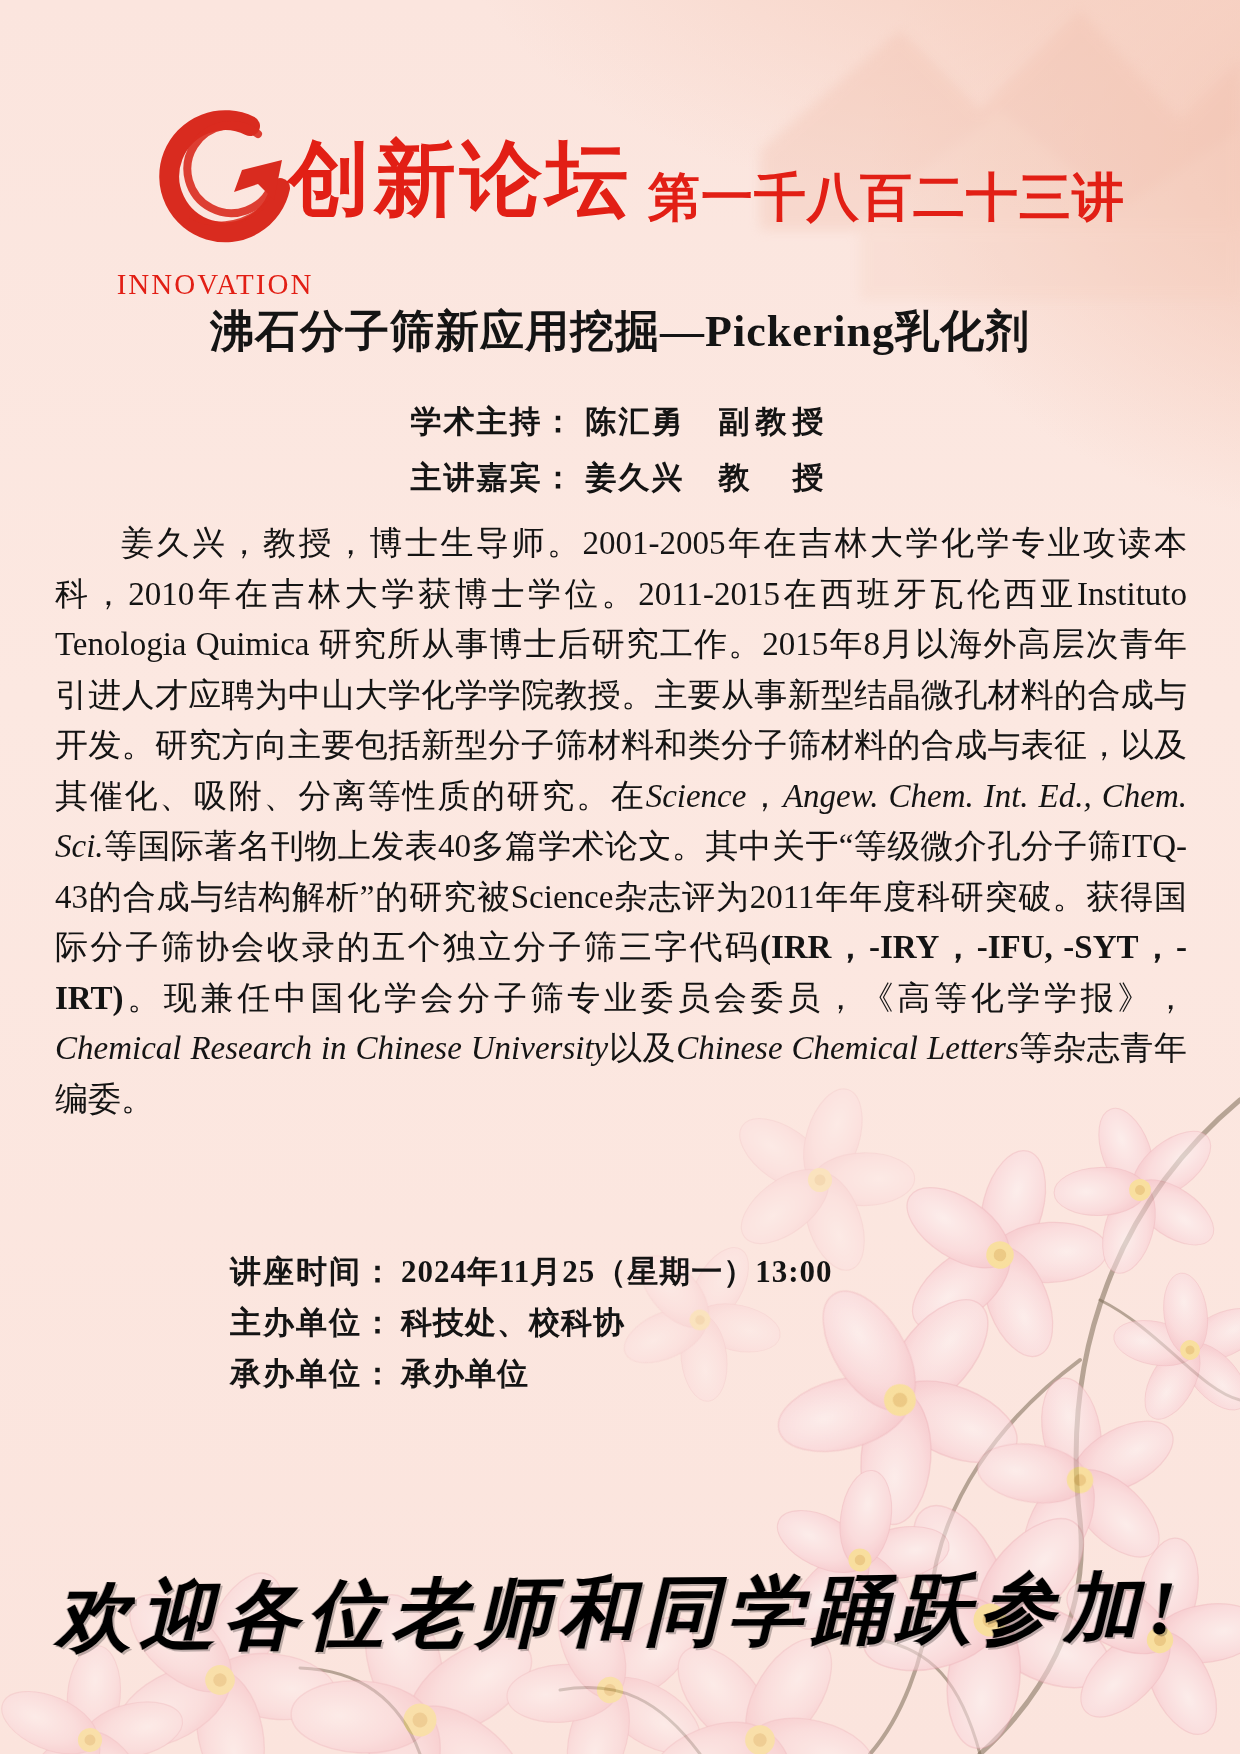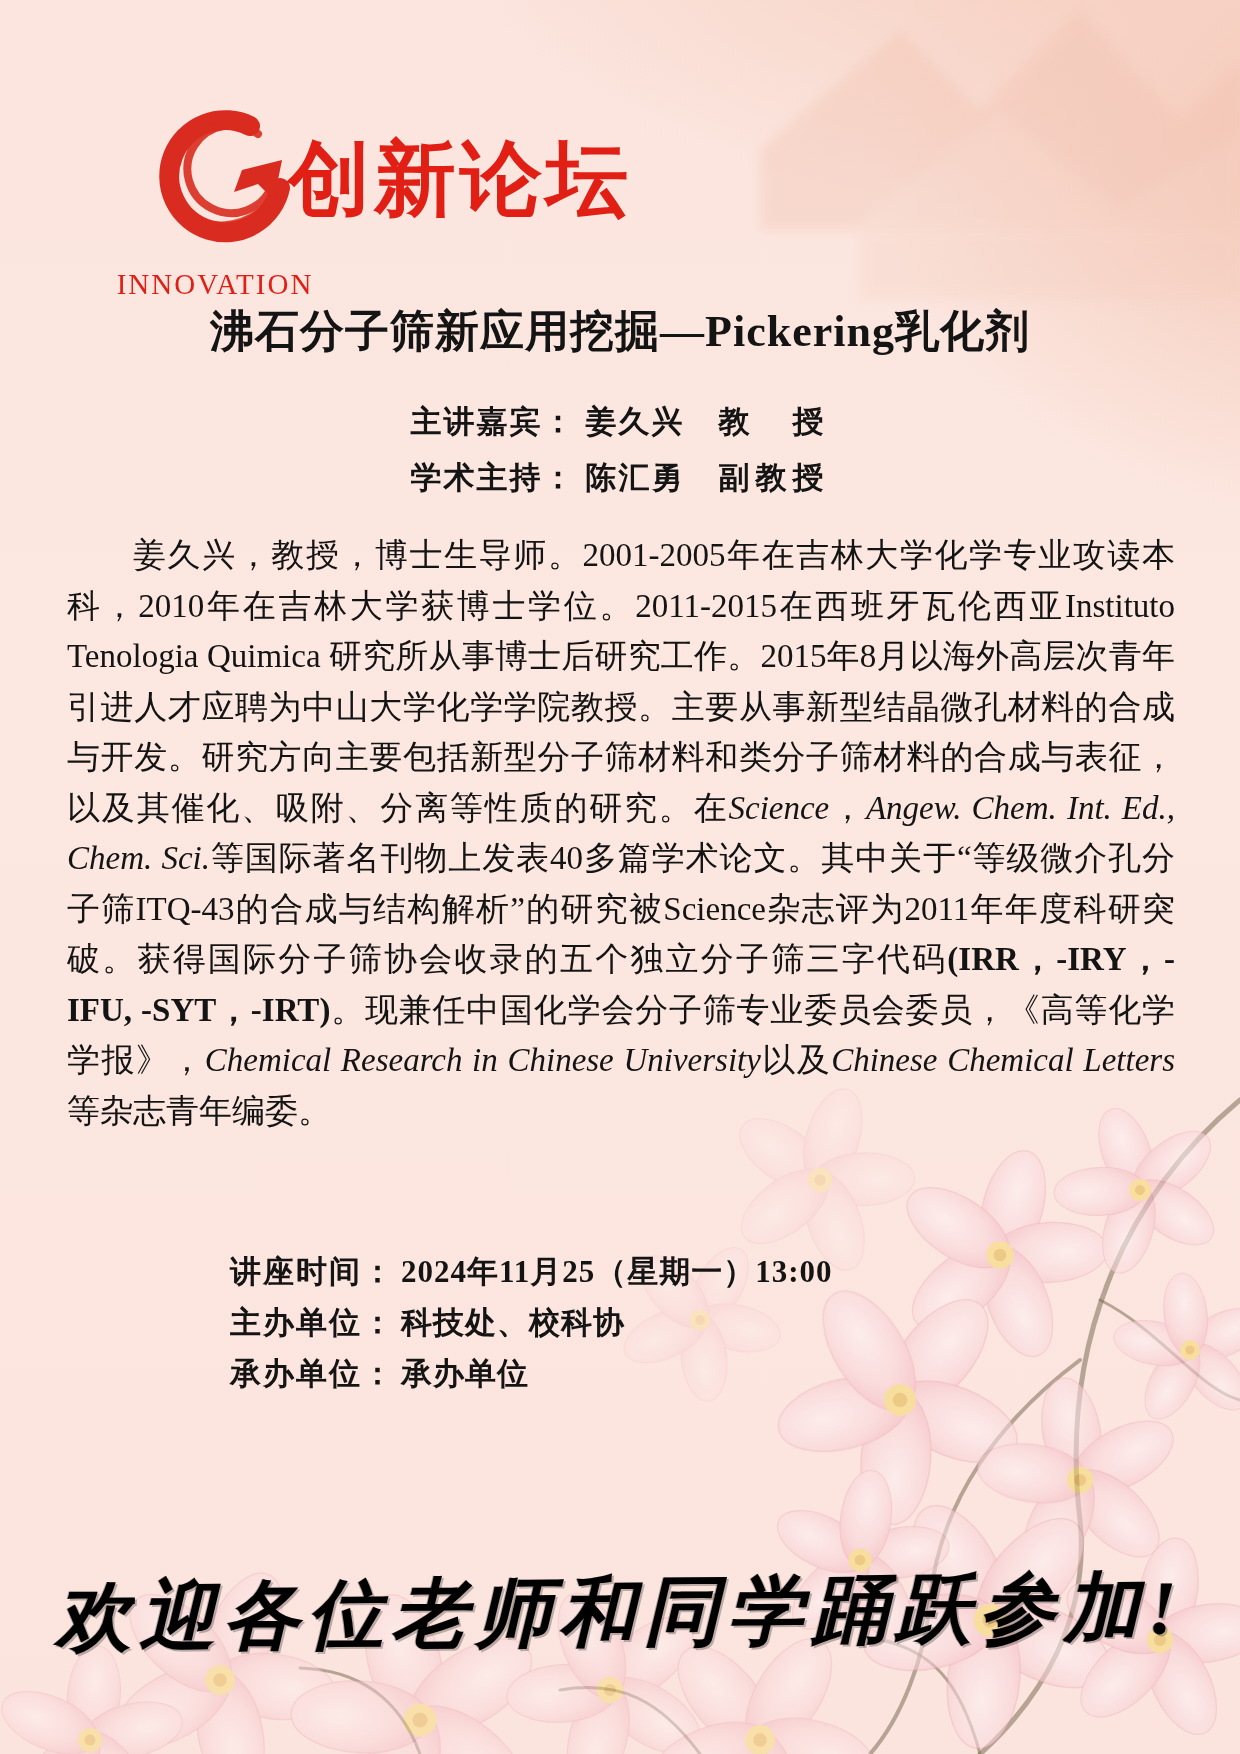--- a/index.html
+++ b/index.html
@@ -63,21 +63,21 @@
   .speaker-line .name{margin-left:10px;}
   .speaker-line .title{margin-left:34px;letter-spacing:6px;}
 
   
   .bio{
     position:absolute;left:55px;top:518px;width:1132px;
     font-size:33px;line-height:50.5px;
     text-align:justify;
     font-family:var(--serif);
   }
-  .bio p{margin:12px;text-indent:2em;}
+  .bio p{margin:0;text-indent:2em;}
   .seg-normal{font-style:normal;}
   .seg-italic{font-style:italic;}
   .seg-bold{font-weight:700;}
 
   
   .details{
     position:absolute;left:230px;top:1206px;
     font-size:31px;font-weight:700;line-height:51px;
     font-family:var(--serif);letter-spacing:1px;margin-top:40px;
   }
@@ -171,29 +171,30 @@
           <path d="M128 26 A 44 44 0 1 0 142 78" stroke-width="8" stroke-linecap="round" opacity="0.9"></path>
         </g>
         <path d="M112 62 L152 52 L144 92 L128 76 L104 84 Z" fill="#d92b1f"></path>
         <path d="M60 108 C 80 120, 110 118, 132 100" stroke="#d92b1f" stroke-width="4" fill="none" opacity="0.85"></path>
       </svg>
       <div class="logo-text">INNOVATION</div>
     </div>
 
     <div class="forum-title">创新论坛</div>
 
+    <div class="session-number">第一千八百二十三讲</div>
 
     <div class="lecture-title">沸石分子筛新应用挖掘—Pickering乳化剂</div>
 
     <div class="speaker-block">
       <div class="speaker-line">
+        <span class="label">学术主持：</span><span class="name">陈汇勇</span><span class="title">副教授</span>
+      </div>
+      <div class="speaker-line">
         <span class="label">主讲嘉宾：</span><span class="name">姜久兴</span><span class="title">教　授</span>
-      </div>
-      <div class="speaker-line">
-        <span class="label">学术主持：</span><span class="name">陈汇勇</span><span class="title">副教授</span>
       </div>
     </div>
 
     <div class="bio">
       <p><span class="seg-normal">姜久兴，教授，博士生导师。2001-2005年在吉林大学化学专业攻读本科，2010年在吉林大学获博士学位。2011-2015在西班牙瓦伦西亚Instituto Tenologia Quimica 研究所从事博士后研究工作。2015年8月以海外高层次青年引进人才应聘为中山大学化学学院教授。主要从事新型结晶微孔材料的合成与开发。研究方向主要包括新型分子筛材料和类分子筛材料的合成与表征，以及其催化、吸附、分离等性质的研究。在</span><span class="seg-italic">Science</span><span class="seg-normal">，</span><span class="seg-italic">Angew. Chem. Int. Ed., Chem. Sci.</span><span class="seg-normal">等国际著名刊物上发表40多篇学术论文。其中关于“等级微介孔分子筛ITQ-43的合成与结构解析”的研究被Science杂志评为2011年年度科研突破。获得国际分子筛协会收录的五个独立分子筛三字代码</span><span class="seg-bold">(IRR，-IRY，-IFU, -SYT，-IRT)</span><span class="seg-normal">。现兼任中国化学会分子筛专业委员会委员，《高等化学学报》，</span><span class="seg-italic">Chemical Research in Chinese University</span><span class="seg-normal">以及</span><span class="seg-italic">Chinese Chemical Letters</span><span class="seg-normal">等杂志青年编委。</span></p>
     </div>
 
     <div class="details">
       <div class="detail-row">
         <span class="detail-label">讲座时间：</span><span class="detail-value">2024年11月25（星期一）13:00</span>

